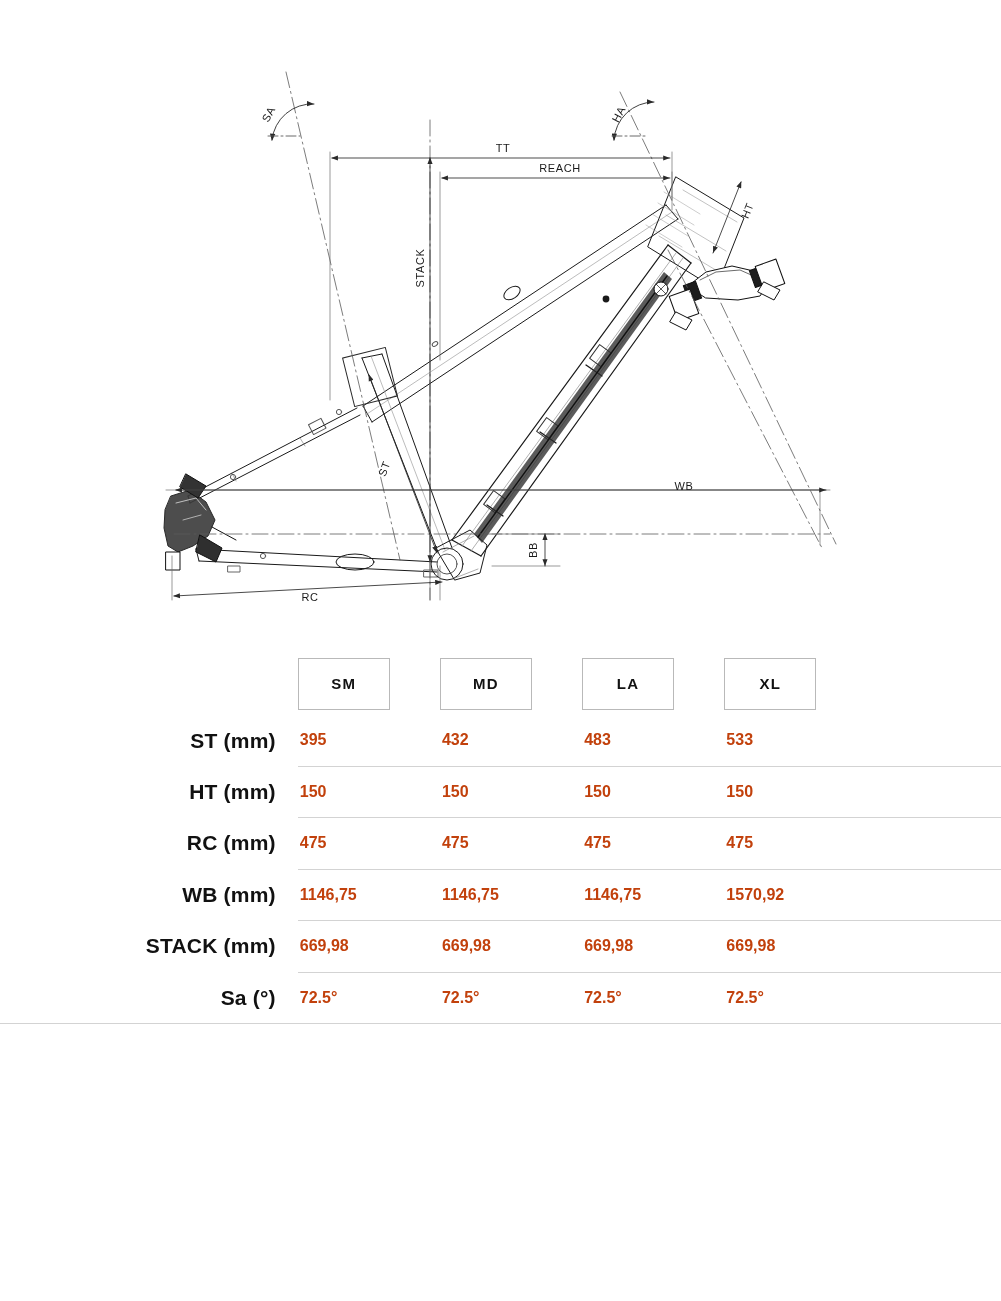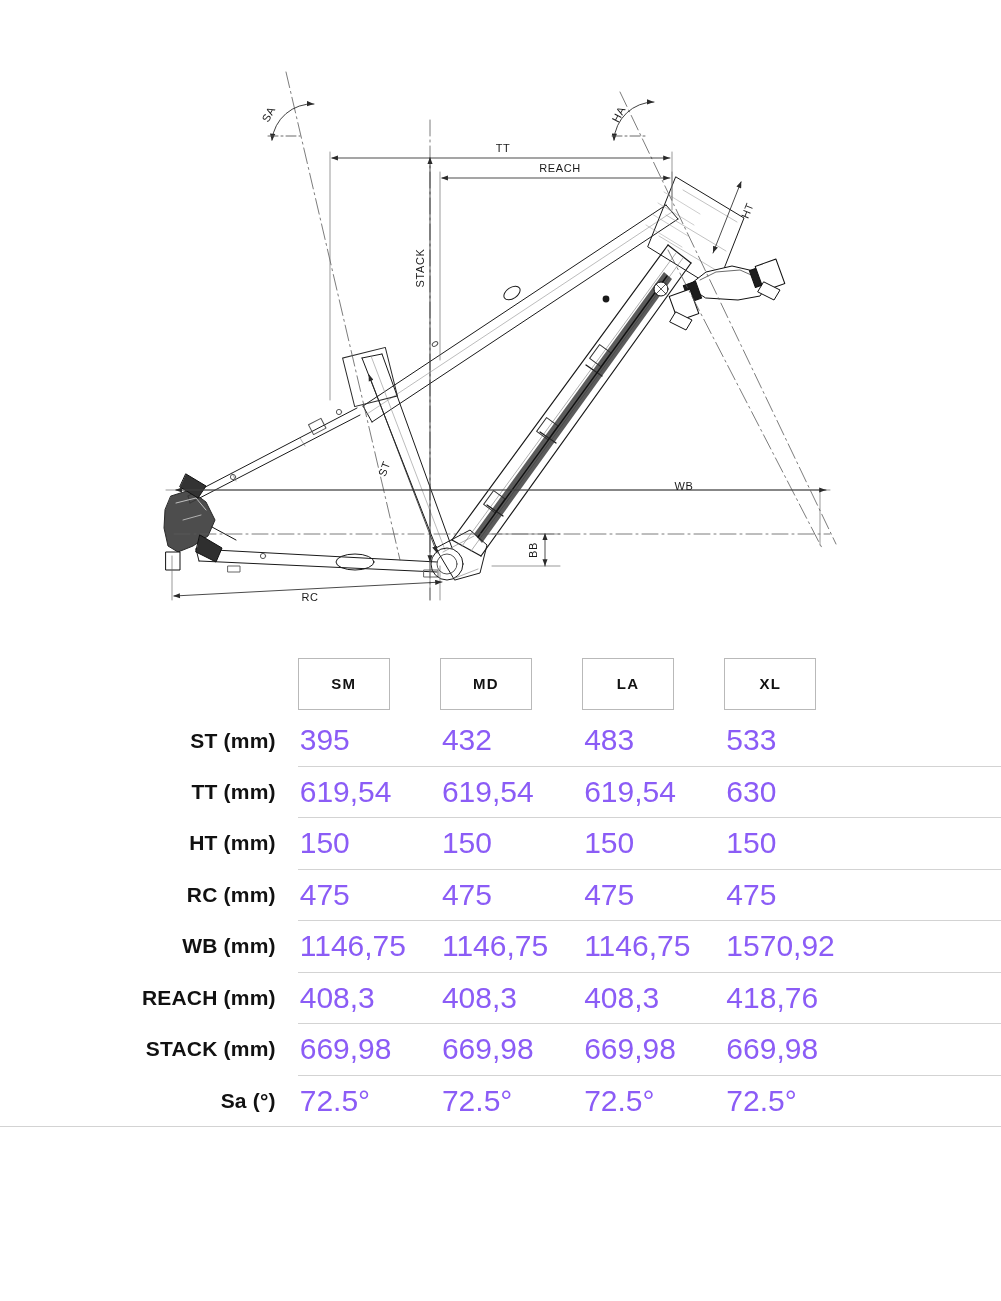--- a/index.html
+++ b/index.html
@@ -39,21 +39,21 @@
     font-size:15px;font-weight:bold;color:#121212;letter-spacing:1.3px;
     margin-left:0;
     margin-top:8px;
   }
   th.labelhead{background:transparent;}
 
   tbody td{
     height:50.5px;
     border-top:1px solid #d3d3d3;
     border-bottom:none;border-left:none;border-right:none;
-    font-size:30px;color:#8b5cf6;font-weight:normal;
+    font-size:16px;color:#c2410c;font-weight:bold;
     padding:0 0 0 2px;vertical-align:middle;
     letter-spacing:0px;
   }
   tbody tr:last-child td{border-bottom:1px solid #d3d3d3;}
   tbody td.rowlabel{
     border-top:none;border-bottom:none;
     text-align:right;padding-right:22px;
     font-size:21px;font-weight:bold;color:#111111;
     letter-spacing:.2px;white-space:nowrap;
   }
@@ -275,28 +275,20 @@
     <tbody>
       <tr>
         <td class="rowlabel">ST (mm)</td>
         <td>395</td>
         <td>432</td>
         <td>483</td>
         <td>533</td>
         <td class="padcell"></td>
       </tr>
       <tr>
-        <td class="rowlabel">TT (mm)</td>
-        <td>619,54</td>
-        <td>619,54</td>
-        <td>619,54</td>
-        <td>630</td>
-        <td class="padcell"></td>
-      </tr>
-      <tr>
         <td class="rowlabel">HT (mm)</td>
         <td>150</td>
         <td>150</td>
         <td>150</td>
         <td>150</td>
         <td class="padcell"></td>
       </tr>
       <tr>
         <td class="rowlabel">RC (mm)</td>
         <td>475</td>
@@ -307,28 +299,20 @@
       </tr>
       <tr>
         <td class="rowlabel">WB (mm)</td>
         <td>1146,75</td>
         <td>1146,75</td>
         <td>1146,75</td>
         <td>1570,92</td>
         <td class="padcell"></td>
       </tr>
       <tr>
-        <td class="rowlabel">REACH (mm)</td>
-        <td>408,3</td>
-        <td>408,3</td>
-        <td>408,3</td>
-        <td>418,76</td>
-        <td class="padcell"></td>
-      </tr>
-      <tr>
         <td class="rowlabel">STACK (mm)</td>
         <td>669,98</td>
         <td>669,98</td>
         <td>669,98</td>
         <td>669,98</td>
         <td class="padcell"></td>
       </tr>
       <tr>
         <td class="rowlabel">Sa (°)</td>
         <td>72.5°</td>

